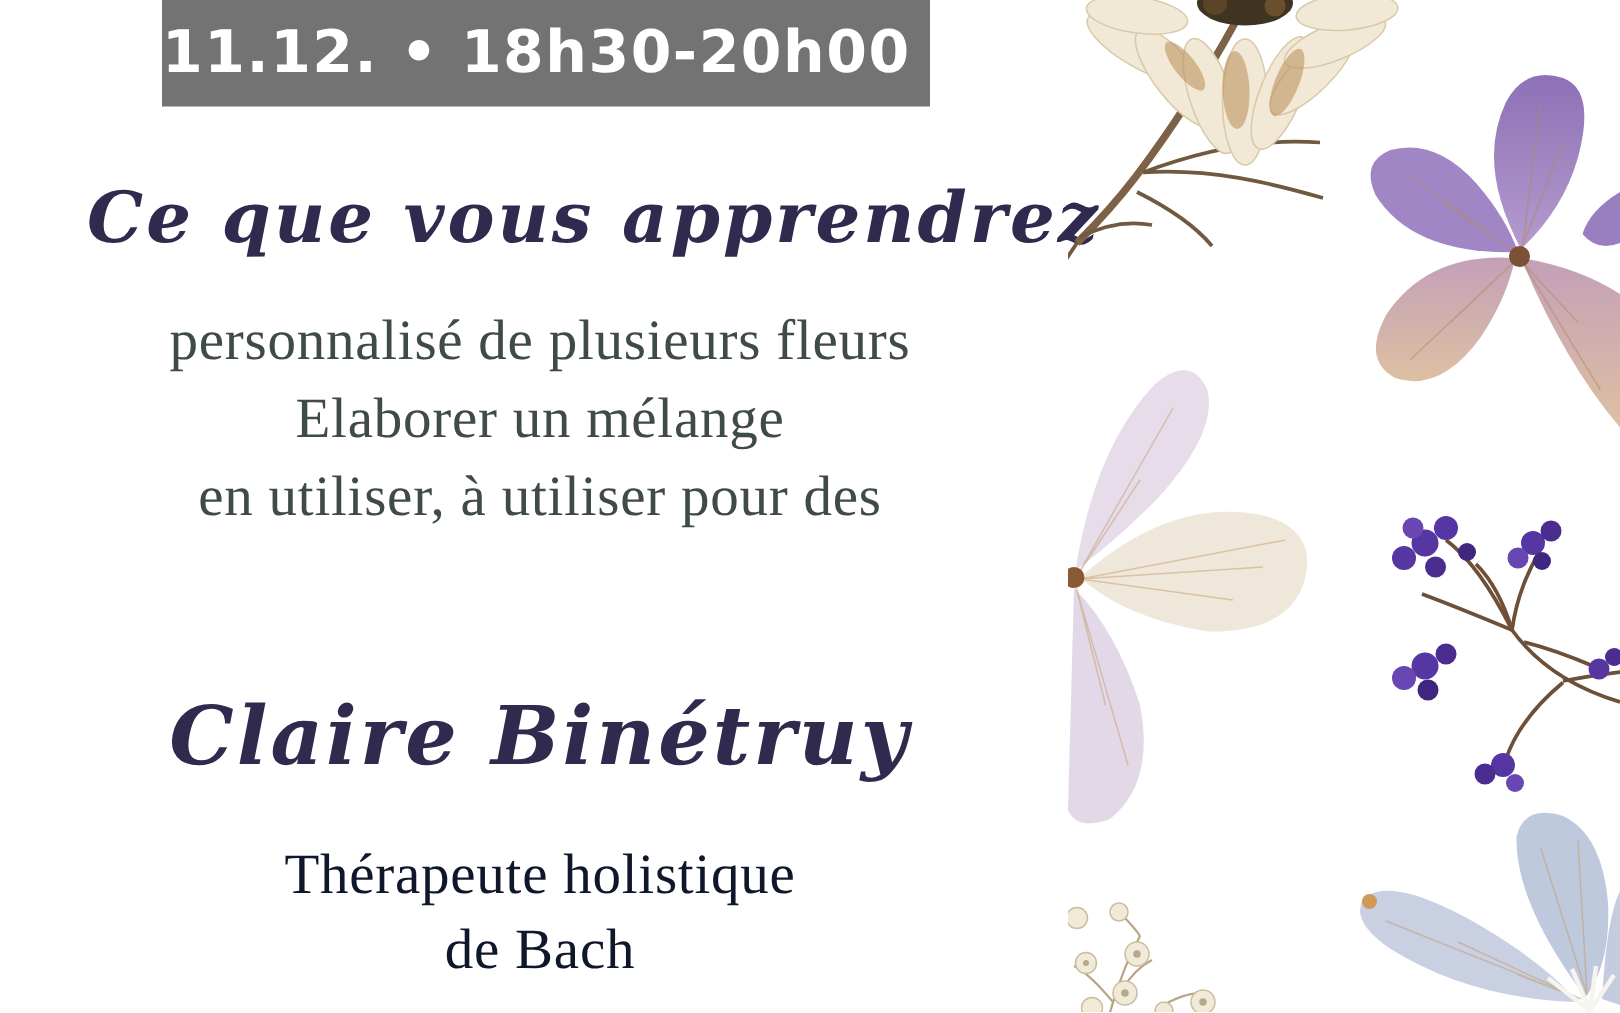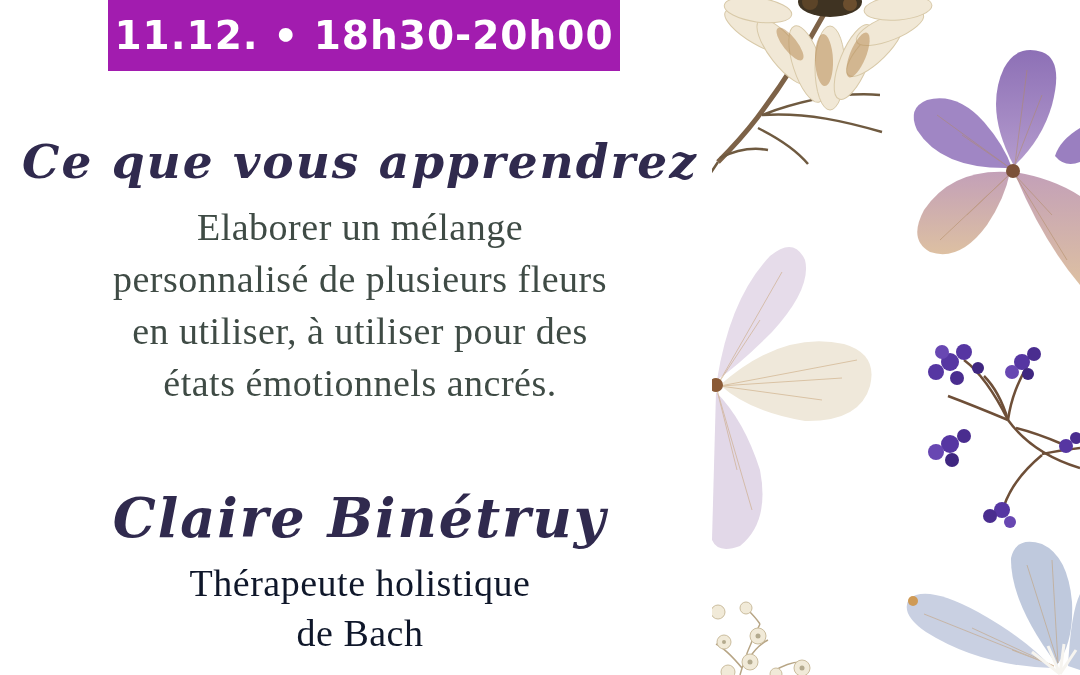--- a/index.html
+++ b/index.html
@@ -4,34 +4,34 @@
 <style>
   html,body{margin:0;padding:0;}
   body{
     width:1080px;height:675px;position:relative;overflow:hidden;
     background:#ffffff;font-family:"Liberation Serif", serif;
   }
   .poster{position:absolute;inset:0;}
   
   .banner{
     position:absolute;left:108px;top:0;width:512px;height:71px;
-    background:#a21caf;display:flex;align-items:center;justify-content:center;
+    background:#737373;display:flex;align-items:center;
   }
   .banner-text{
     font-family:"DejaVu Sans", sans-serif;font-weight:700;font-size:39px;
     color:#ffffff;letter-spacing:1px;white-space:nowrap;
   }
   
   .col{position:absolute;left:0;top:0;width:720px;text-align:center;}
   .script{
     font-family:"DejaVu Serif", serif;font-style:italic;font-weight:700;
     color:#302a4e;white-space:nowrap;
   }
-  .heading-script{position:absolute;top:134px;width:720px;font-size:47px;letter-spacing:2px;}
-  .name-script{position:absolute;top:486px;width:720px;font-size:54px;letter-spacing:2px;}
+  .heading-script{position:absolute;top:118px;width:720px;font-size:47px;letter-spacing:2px;margin-left:36px;}
+  .name-script{position:absolute;top:458px;width:720px;font-size:54px;letter-spacing:2px;}
   .body-block{position:absolute;top:201px;width:720px;}
   .body-line{
     font-size:38px;line-height:52px;color:#3f4b45;letter-spacing:.5px;white-space:nowrap;
   }
   .sub-block{position:absolute;top:558px;width:720px;}
   .sub-line{
     font-size:38px;line-height:50px;color:#0f172a;letter-spacing:.5px;white-space:nowrap;
   }
   
   .flowers{position:absolute;left:712px;top:0;width:368px;height:675px;overflow:hidden;}
@@ -42,24 +42,23 @@
 
 <div class="poster">
 
   <div class="banner">
     <span class="banner-text">11.12. • 18h30-20h00</span>
   </div>
 
   <div class="script heading-script col">Ce que vous apprendrez</div>
 
   <div class="body-block col">
+    <div class="body-line">personnalisé de plusieurs fleurs</div>
     <div class="body-line">Elaborer un mélange</div>
-    <div class="body-line">personnalisé de plusieurs fleurs</div>
     <div class="body-line">en utiliser, à utiliser pour des</div>
-    <div class="body-line">états émotionnels ancrés.</div>
   </div>
 
   <div class="script name-script col">Claire Binétruy</div>
 
   <div class="sub-block col">
     <div class="sub-line">Thérapeute holistique</div>
     <div class="sub-line">de Bach</div>
   </div>
 
   <div class="flowers">

